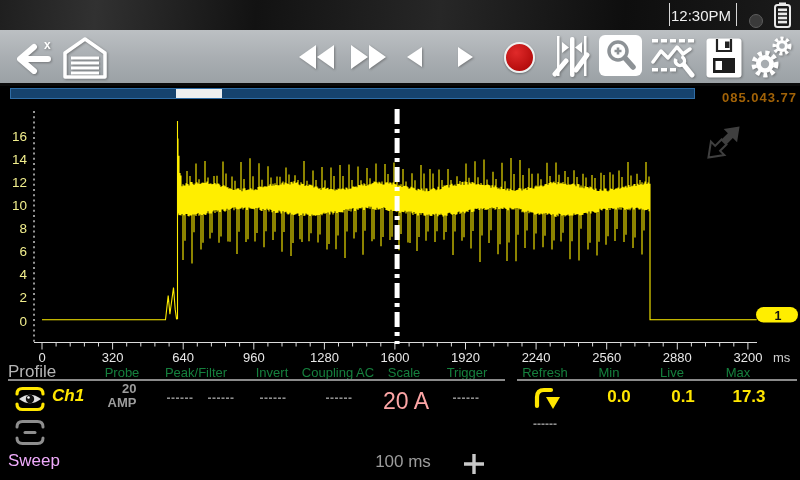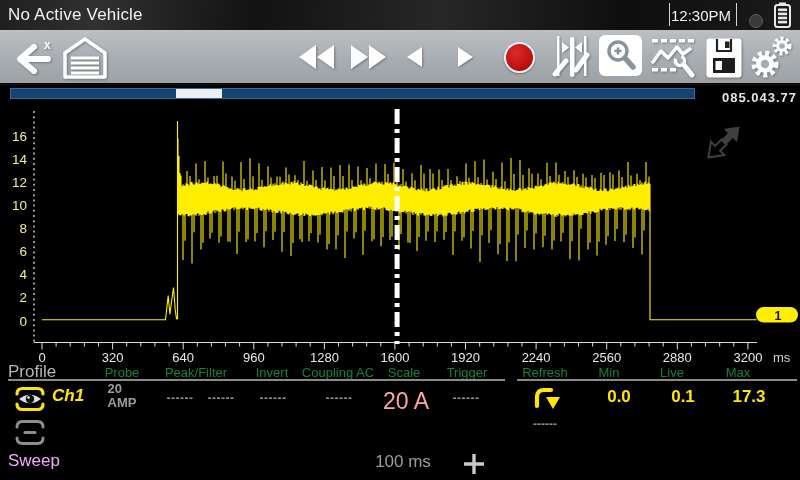--- a/index.html
+++ b/index.html
@@ -31,21 +31,21 @@
   .tb-cursors{left:551px;top:4px}
   .tb-zoom{left:599px;top:5px;width:43px;height:41px;background:#fff;border-radius:6px;}
   .tb-zoom svg{filter:none;}
   .tb-graph{left:650px;top:8px}.tb-save{left:705px;top:7px}.tb-gears{left:745px;top:3px}
 
   
   .progress-track{position:absolute;left:10px;top:88px;width:685px;height:11px;
     background:#16436e;border:1px solid #2f6da6;box-sizing:border-box;}
   .progress-handle{position:absolute;left:165px;top:0;width:46px;height:9px;background:#edeff0;}
   .progress-counter{position:absolute;right:3px;top:90px;font-size:13px;font-weight:bold;
-    color:#e5e5e5;letter-spacing:1px;}
+    color:#a16207;letter-spacing:1px;}
 
   
   .chart{position:absolute;left:0;top:104px;}
   .ytick{font:13.5px "Liberation Sans",sans-serif;fill:#f2ef8d;}
   .xtick{font:13px "Liberation Sans",sans-serif;fill:#e8e8e8;}
   .xunit{font:13px "Liberation Sans",sans-serif;fill:#d0d0d0;}
   .yaxis{stroke:#c9c9c9;stroke-width:1.5;stroke-dasharray:2 3.2;}
   .xline{stroke:#dcdcdc;stroke-width:1;}
   .wave{stroke:#ffee00;stroke-width:1.1;fill:none;}
   .cursor{stroke:#ffffff;stroke-width:5;stroke-dasharray:15 5 4 5;}
@@ -55,41 +55,40 @@
   
   .p-profile{position:absolute;left:8px;top:362px;font-size:17px;color:#b5b5b5;}
   .hdr{position:absolute;top:365px;font-size:13px;color:#15803d;transform:translateX(-50%);white-space:nowrap;}
   .h-probe{left:122px}.h-peak{left:196px}.h-invert{left:272px}.h-coupling{left:338px}
   .h-scale{left:404px}.h-trigger{left:467px}.h-refresh{left:545px}.h-min{left:609px}
   .h-live{left:672px}.h-max{left:738px}
   .rule{position:absolute;top:379px;height:2px;background:#8a8a8a;}
   .rule1{left:8px;width:497px}.rule2{left:517px;width:280px}
   .eye-wrap{position:absolute;left:14px;top:386px}
   .ch1-name{position:absolute;left:52px;top:386px;font-size:17px;font-weight:bold;color:#ffe600;font-style:italic;}
-  .probe-cell{position:absolute;left:122px;top:382px;transform:translateX(-50%);text-align:left;
+  .probe-cell{position:absolute;left:122px;top:382px;transform:translateX(-50%);text-align:right;
     color:#9c9c9c;font-weight:bold;font-size:13px;line-height:14px;}
   .dash{position:absolute;top:391px;transform:translateX(-50%);color:#8f8f8f;font-weight:bold;
     font-size:12px;letter-spacing:.5px;white-space:nowrap;}
   .d-peak{left:180px}.d-filter{left:221px}.d-invert{left:273px}.d-coupling{left:339px}.d-trigger{left:466px}
   .scale-cell{position:absolute;left:406px;top:388px;transform:translateX(-50%);font-size:23px;color:#fca5a5;}
   .refresh-wrap{position:absolute;left:529px;top:383px}
   .val{position:absolute;top:387px;transform:translateX(-50%);font-size:17px;font-weight:bold;color:#ffe600;}
   .v-min{left:619px}.v-live{left:683px}.v-max{left:749px}
   .ghost-wrap{position:absolute;left:14px;top:419px}
   .d-row2{position:absolute;left:545px;top:417px;transform:translateX(-50%);color:#8f8f8f;
     font-weight:bold;font-size:12px;}
   .sweep-label{position:absolute;left:8px;top:451px;font-size:17px;color:#f0abfc;}
   .sweep-value{position:absolute;left:403px;top:452px;transform:translateX(-50%);font-size:17px;color:#9c9c9c;text-align:center;}
   .plus-wrap{position:absolute;left:461px;top:451px}
 </style>
 </head>
 <body>
 
 <div class="statusbar">
-  <span class="sb-title">No Active Vehicle</span>
   <span class="sb-sep sep-left"></span>
   <span class="sb-time">12:30PM</span>
   <span class="sb-sep sep-right"></span>
   <span class="sb-dot"></span>
   <span class="sb-batt">
     <svg width="24" height="27" viewBox="0 0 24 27">
       <rect x="8" y="0.5" width="7" height="3" fill="#e9e9e9"></rect>
       <rect x="4" y="3" width="15" height="22" rx="2.5" fill="none" stroke="#e9e9e9" stroke-width="2"></rect>
       <rect x="7" y="6.5" width="9" height="2.6" fill="#e9e9e9"></rect>
       <rect x="7" y="10.6" width="9" height="2.6" fill="#e9e9e9"></rect>

